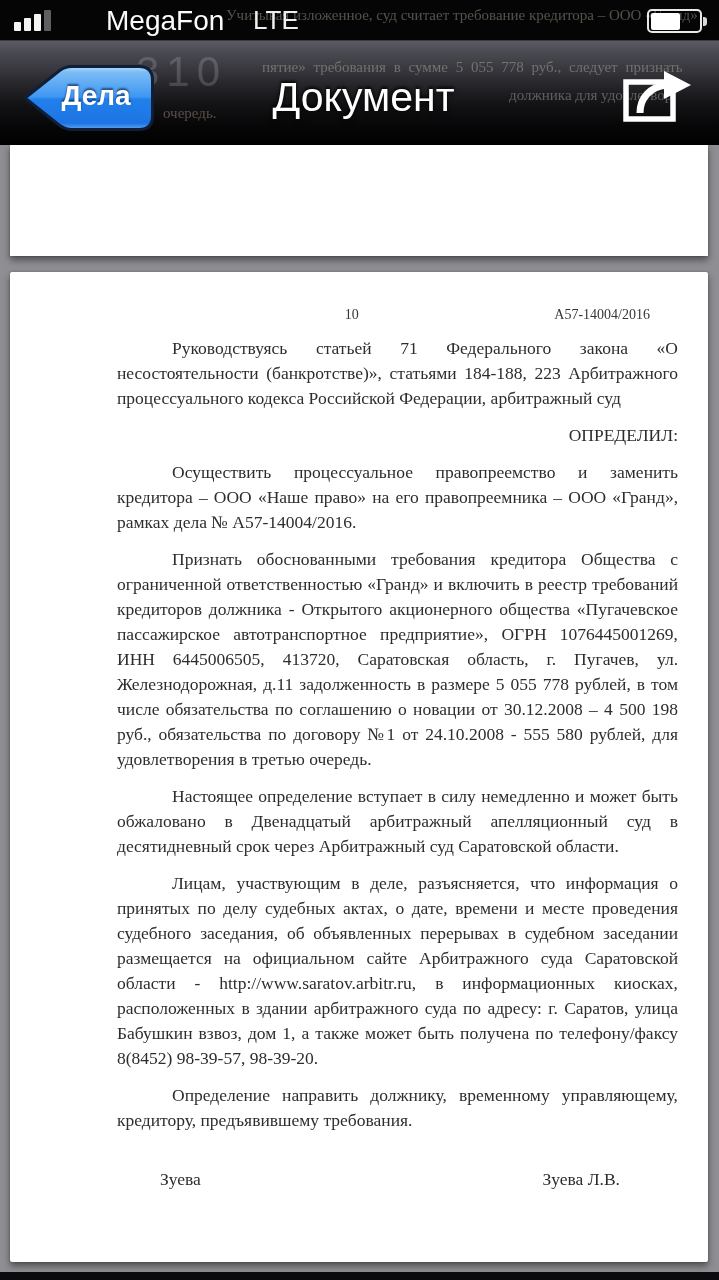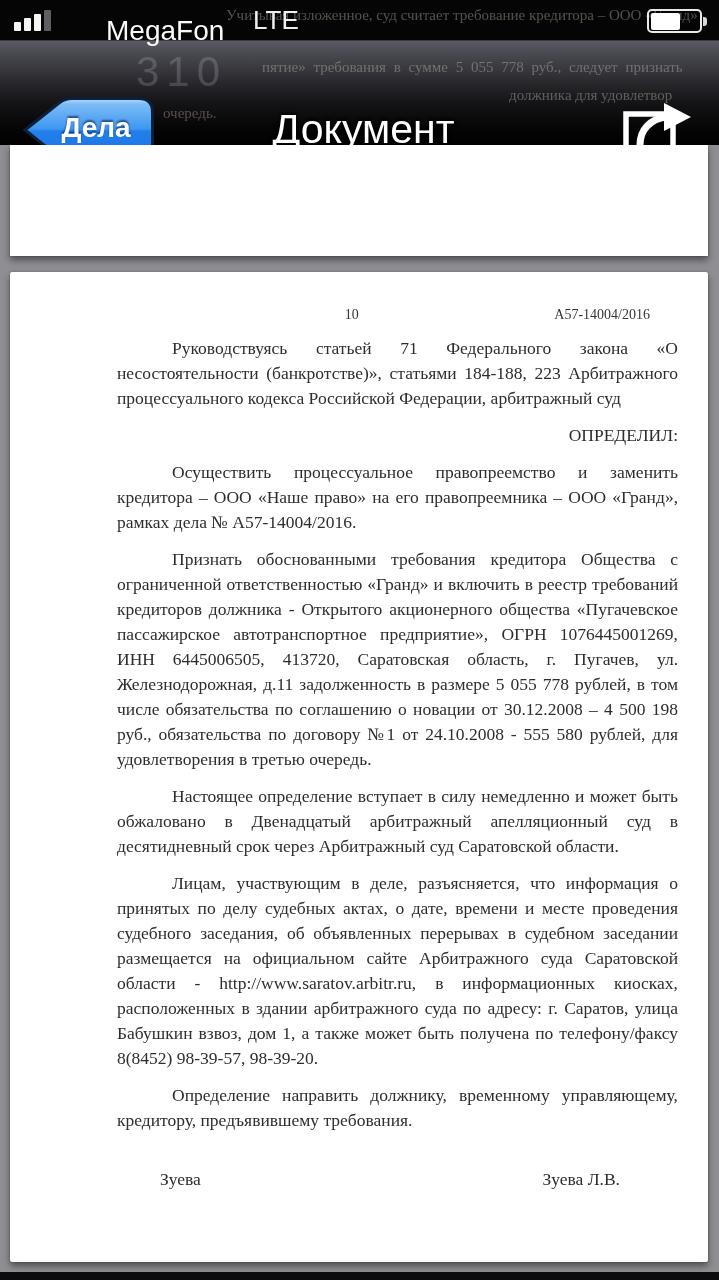--- a/index.html
+++ b/index.html
@@ -26,30 +26,30 @@
   .uf1{left:226px;top:7px;}
   .uf2{left:112px;top:31px;}
   .uf3{left:262px;top:59px;word-spacing:4px;}
   .uf4{left:477px;top:87px;margin-left:32px;}
   .uf5{left:163px;top:105px;color:rgba(205,175,158,0.40);}
   .status-bar{position:absolute;left:0;top:0;width:100%;height:40px;z-index:3;}
   .signal{position:absolute;left:14px;bottom:9px;display:flex;align-items:flex-end;gap:3px;}
   .signal i{display:block;width:7px;border-radius:1px;background:#f5f5f5;}
   .signal .s1{height:9px}.signal .s2{height:13px}.signal .s3{height:17px}
   .signal .s4{height:21px;background:#5f5f63}
-  .carrier{position:absolute;left:106px;top:15px;font-size:28px;color:#fbfbfb;}
+  .carrier{position:absolute;left:106px;top:5px;font-size:28px;color:#fbfbfb;}
   .lte{position:absolute;left:253px;top:5px;font-size:26px;color:#efefef;}
   .time{position:absolute;left:0;right:0;top:2px;text-align:center;
     font-size:31px;font-weight:700;color:#fff;letter-spacing:1px;}
   .battery{position:absolute;right:12px;top:9px;display:flex;align-items:center;}
   .bat-body{width:48px;height:17px;border:2.5px solid #e9e9e9;border-radius:5px;padding:1.5px;}
   .bat-fill{width:62%;height:100%;background:#fff;border-radius:2px;}
   .bat-nub{width:4px;height:9px;background:#d9d9d9;border-radius:0 3px 3px 0;margin-left:1px;}
   
-  .nav-bar{position:absolute;left:0;top:40px;width:100%;height:105px;z-index:3;margin-top:32px;}
+  .nav-bar{position:absolute;left:0;top:40px;width:100%;height:105px;z-index:3;}
   .back-btn{position:absolute;left:18px;top:23px;width:140px;height:70px;cursor:pointer;}
   .back-btn svg{position:absolute;left:0;top:0;}
   .back-label{position:absolute;left:30px;right:14px;top:17px;text-align:center;
     font-size:28px;font-weight:700;color:#fff;text-shadow:0 -2px 2px rgba(0,0,40,0.55);}
   .nav-title{position:absolute;left:0;right:0;top:34px;text-align:center;
     font-size:41px;font-weight:400;color:#fff;
     text-shadow:0 -2px 3px rgba(0,0,0,0.85), 0 3px 5px rgba(0,0,0,0.6);padding-left:8px;}
   .share-btn{position:absolute;right:22px;top:26px;width:76px;height:58px;cursor:pointer;}
   
   .page{position:absolute;left:10px;width:698px;background:#fff;

